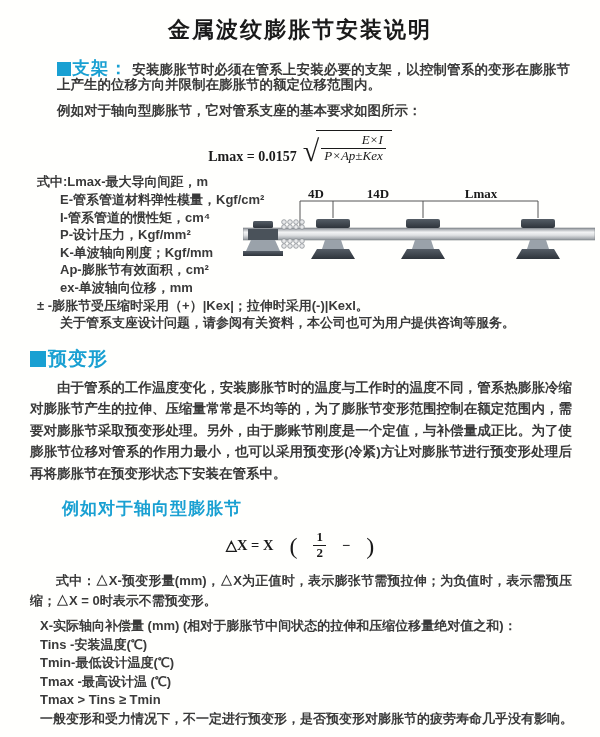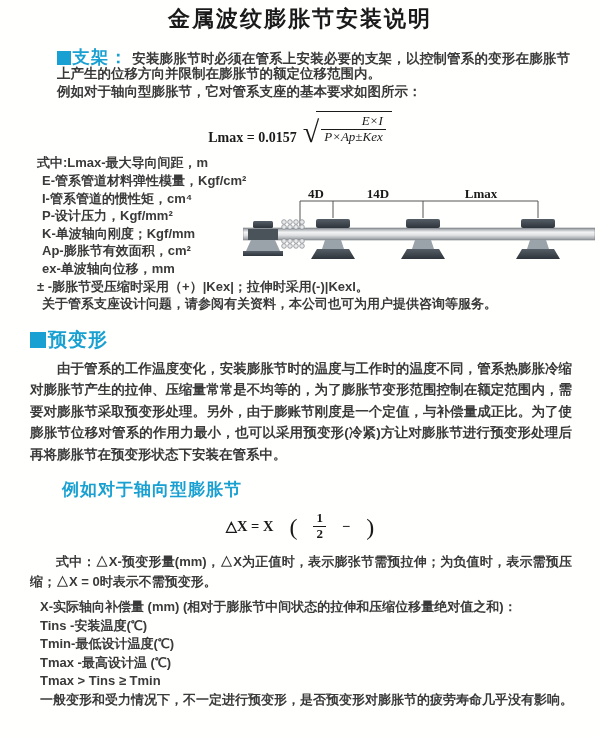--- a/index.html
+++ b/index.html
@@ -7,50 +7,50 @@
   body {
     width:600px; height:737px; position:relative; overflow:hidden;
     font-family:"Liberation Sans", sans-serif;
     color:#3a3a3a;
     -webkit-font-smoothing:antialiased;
   }
   .page { position:relative; width:600px; height:737px; background:#fffffd; }
 
   .title {
     text-align:center; font-size:22px; font-weight:700; color:#1a1a1a;
-    letter-spacing:2px; padding-top:4px;
+    letter-spacing:2px; padding-top:15px;
   }
 
   
   .sq { display:inline-block; background:#19a0d2; vertical-align:-1px; }
   .h-support { margin:16px 30px 0 57px; font-size:13.5px; font-weight:600; line-height:15px; text-align:justify; }
   .h-support .sq { width:14px; height:14px; margin-right:1px; vertical-align:-2px; }
   .sec-label { color:#19a0d2; font-size:17.5px; font-weight:700; letter-spacing:1px; }
-  .body-line { margin:0 30px; font-size:13.5px; font-weight:600; line-height:21px; }
+  .body-line { margin:8px 30px; font-size:13.5px; font-weight:600; line-height:21px; }
   .indent { text-indent:2em; }
 
   
   .formula { text-align:center; font-family:"Liberation Serif", serif; color:#1a1a1a; }
   .f1 { margin-top:9px; font-size:14px; font-weight:700; }
   .sqrt { display:inline-flex; align-items:flex-end; margin-left:6px; }
   .sqrt .rad { font-size:30px; line-height:0.85; font-weight:400; margin-right:-3px; }
   .sqrt .sbody { border-top:1.5px solid #1a1a1a; padding:2px 6px 0 5px; font-style:italic; font-weight:400; }
   .frac { display:inline-flex; flex-direction:column; text-align:right; vertical-align:middle; font-size:13px; line-height:1.15; }
   .frac .num { border-bottom:1px solid #1a1a1a; padding:0 3px; }
   .frac .den { padding:0 3px; }
 
   .f2 { margin-top:10px; font-size:14.5px; font-weight:700; display:flex; justify-content:center; align-items:center; gap:16px; }
   .f2 .paren { font-size:24px; font-weight:400; line-height:1; }
   .f2 .ital { font-style:italic; font-weight:400; }
 
   
   .defs { margin-top:8px; font-size:13px; font-weight:700; line-height:17.6px; }
   .defs div { white-space:nowrap; }
   .d-l1 { margin-left:37px; }
-  .d-l2 { margin-left:42px; }
+  .d-l2 { margin-left:60px; }
 
   
   .h-pre { margin:14px 30px 0 30px; }
   .h-pre .sq { width:16px; height:16px; margin-right:2px; vertical-align:-2px; }
   .h-pre .sec-label2 { color:#19a0d2; font-size:19px; font-weight:600; letter-spacing:1px; }
   .para { margin:5px 28px 0 30px; font-size:13.5px; font-weight:600; line-height:21.5px; text-align:justify; text-indent:2em; }
 
   .subhead { margin:13px 0 0 62px; color:#19a0d2; font-size:17px; font-weight:700; letter-spacing:1px; }
 
   .defs2 { margin-top:6px; font-size:13px; font-weight:600; line-height:18.6px; }

